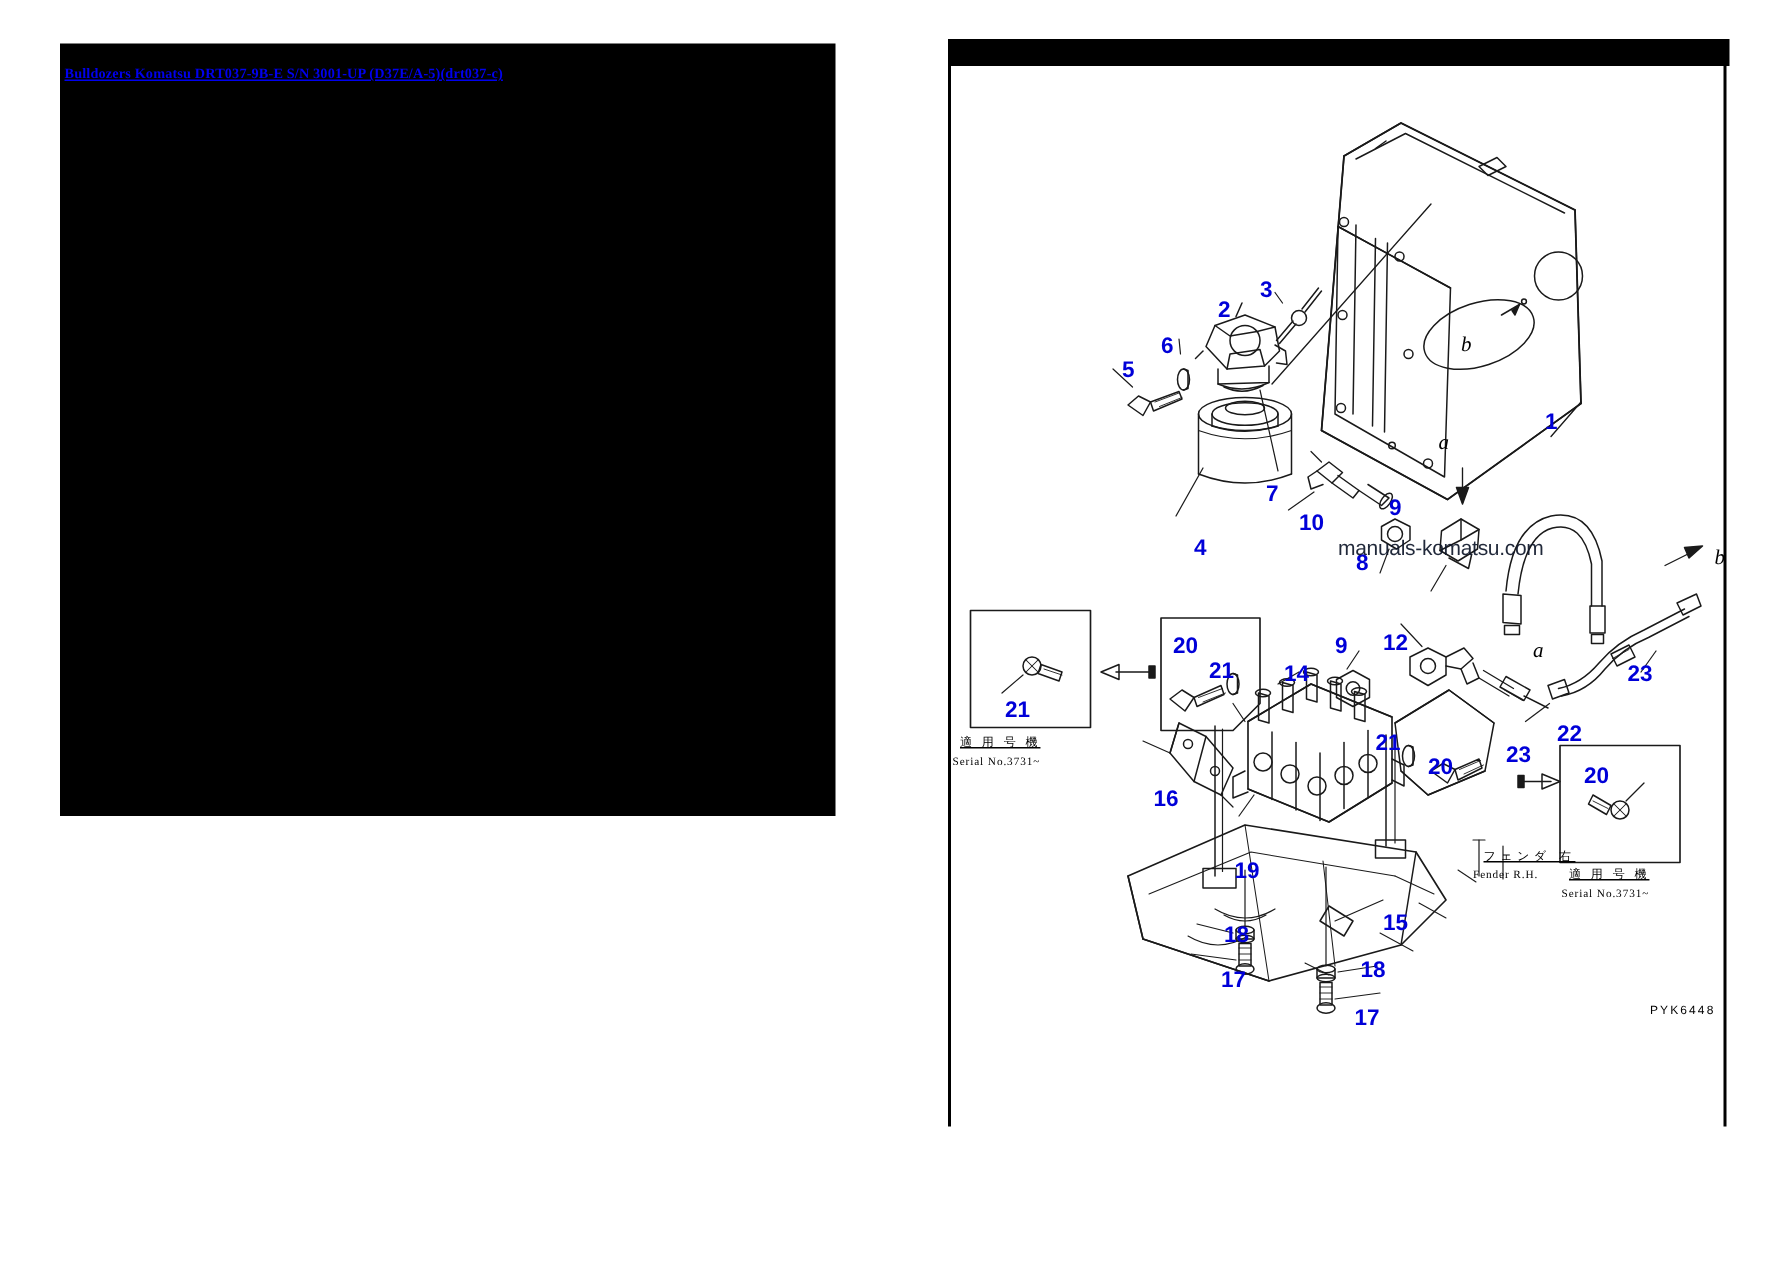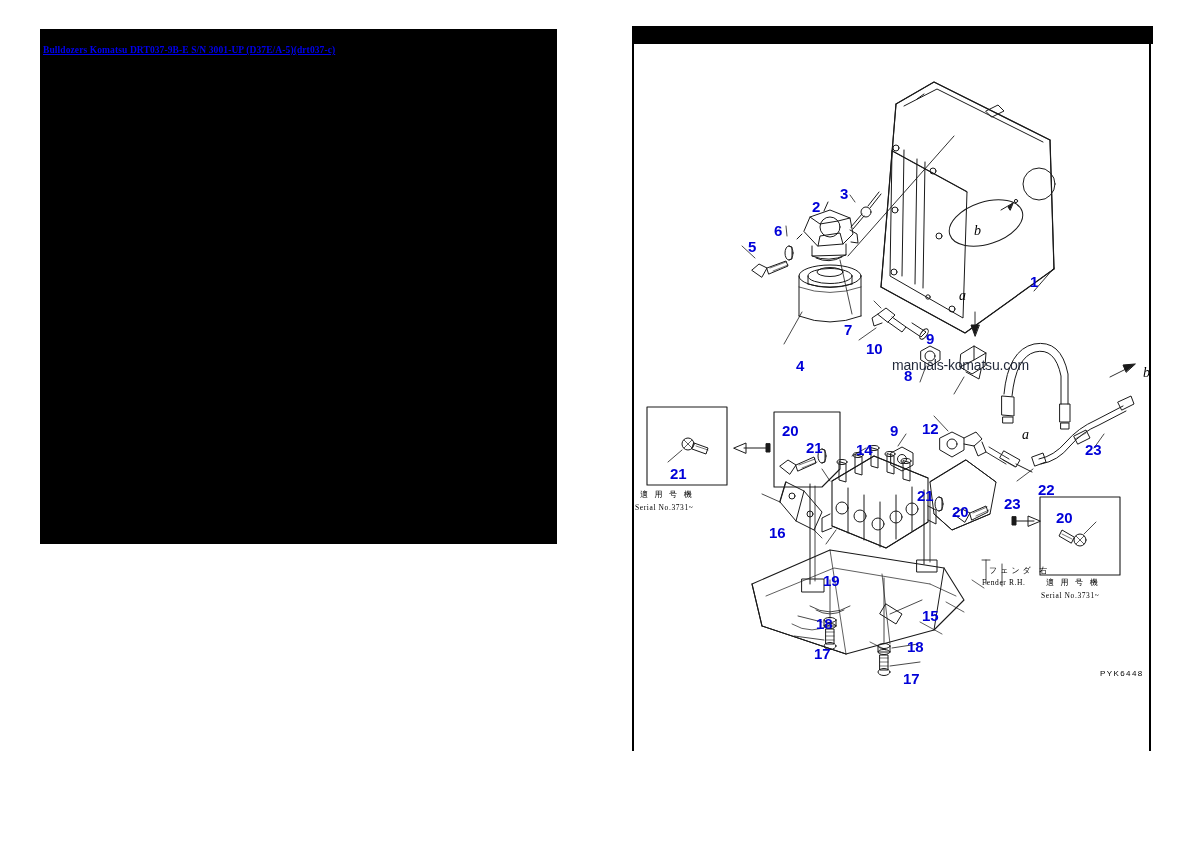--- a/index.html
+++ b/index.html
@@ -87,20 +87,21 @@
     line-height: 1;
   }
   .jp-note {
     position: absolute;
     color: #000000;
     font-family: "DejaVu Sans", sans-serif;
     font-size: 8px;
     letter-spacing: 2px;
     line-height: 1.25;
     white-space: nowrap;
+    text-decoration: underline;
   }
   .en-note {
     position: absolute;
     color: #000000;
     font-family: Liberation Serif, serif;
     font-size: 7.5px;
     letter-spacing: 0.6px;
     line-height: 1.25;
     white-space: nowrap;
   }

